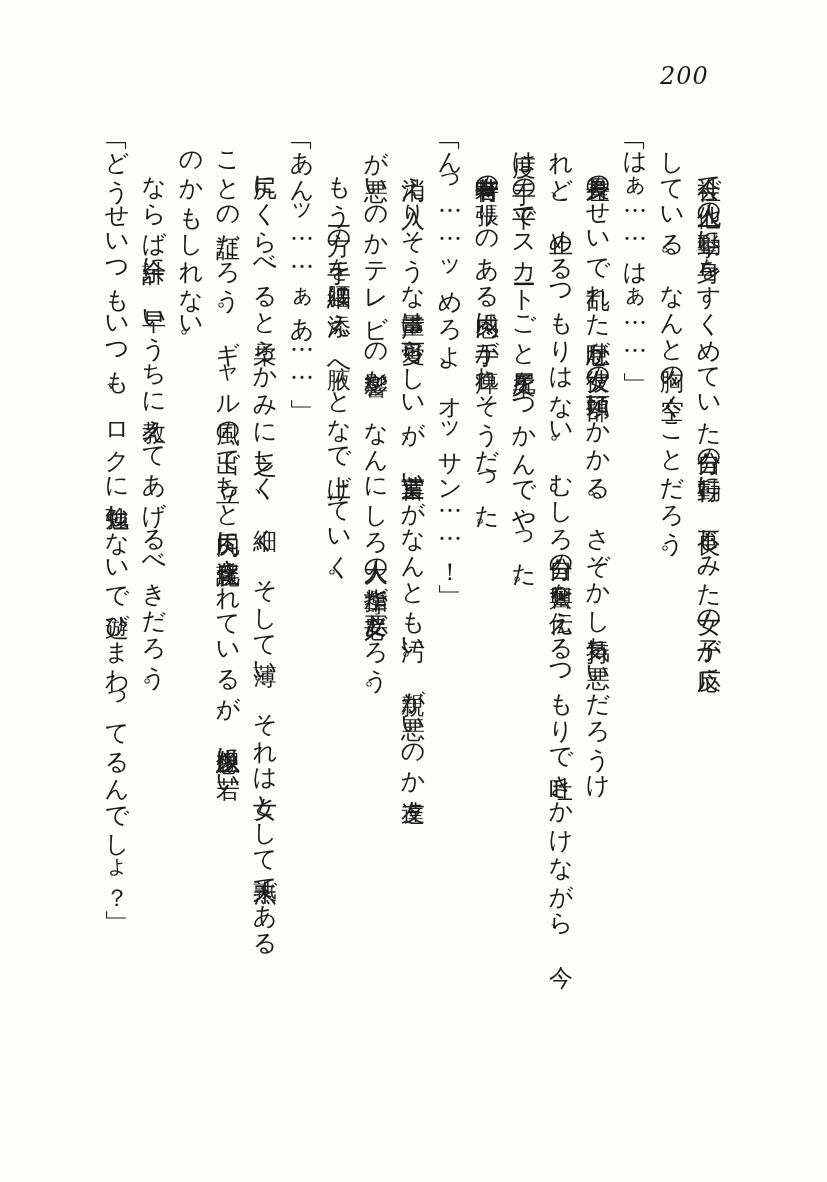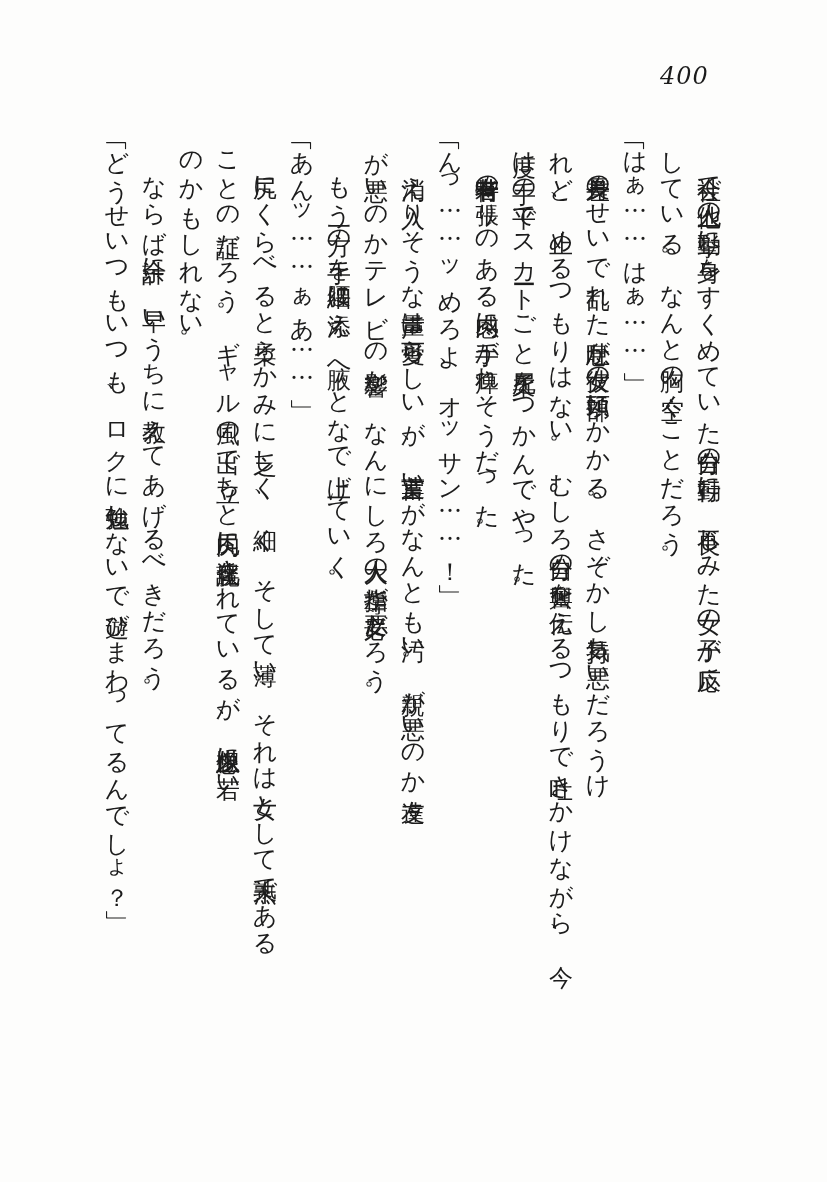--- a/index.html
+++ b/index.html
@@ -40,21 +40,21 @@
     text-indent: 0;
     white-space: nowrap;
   }
   .line.indent {
     text-indent: 1em;
   }
 </style>
 </head>
 <body>
 
-<div class="page-number">400</div>
+<div class="page-number">200</div>
 
 <div class="text-block">
   <p class="line indent">会社で他人の一挙一動に身をすくめていた自分の行動に、不良じみた女の子が反応</p>
   <p class="line">している。なんと胸の空くことだろう。</p>
   <p class="line">「はぁ……はぁ……」</p>
   <p class="line indent">身長差のせいで乱れた吐息が彼女の頭頂部にかかる。さぞかし気持ち悪いだろうけ</p>
   <p class="line">れど、止めるつもりはない。むしろ自分の興奮を伝えるつもりで吐きかけながら、今</p>
   <p class="line">度は手の平でスカートごと柔尻をつかんでやった。</p>
   <p class="line indent">若者特有の張りのある肉感に手が痺れそうだった。</p>
   <p class="line">「んっ……ッめろよ、オッサン……！」</p>

